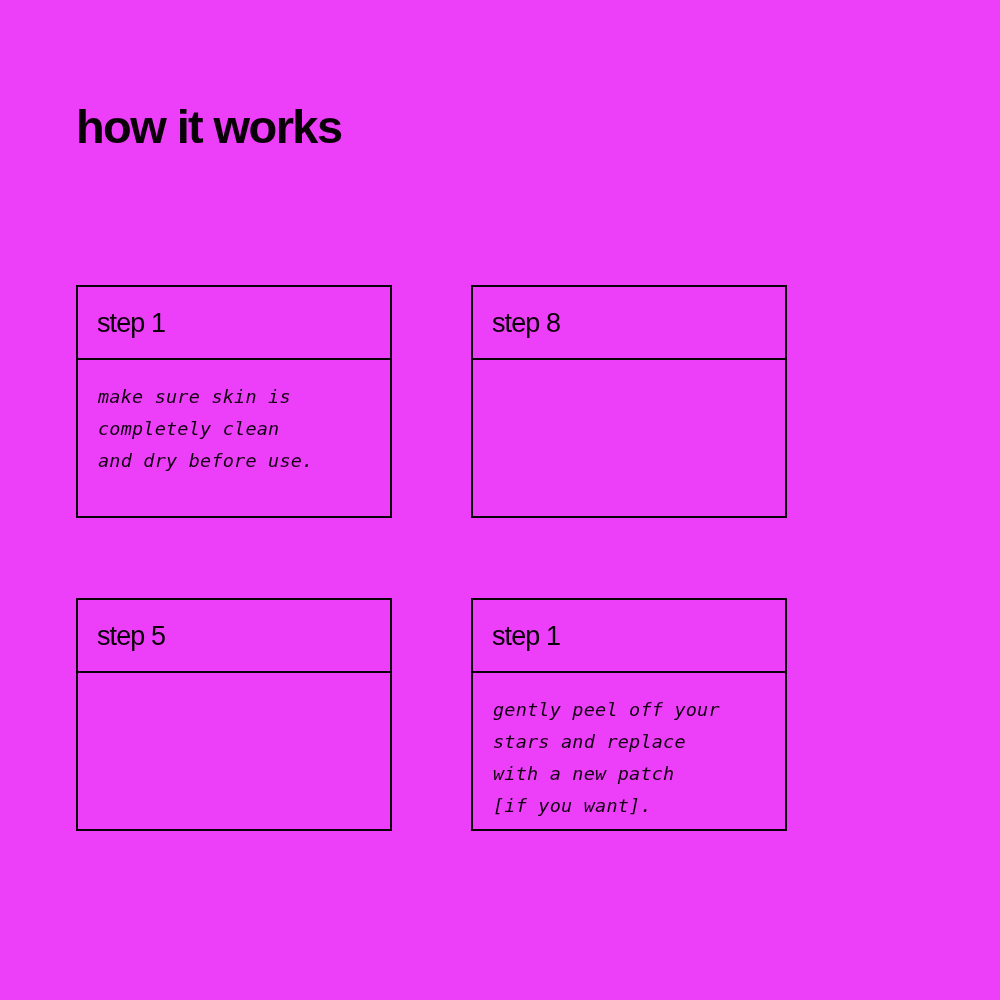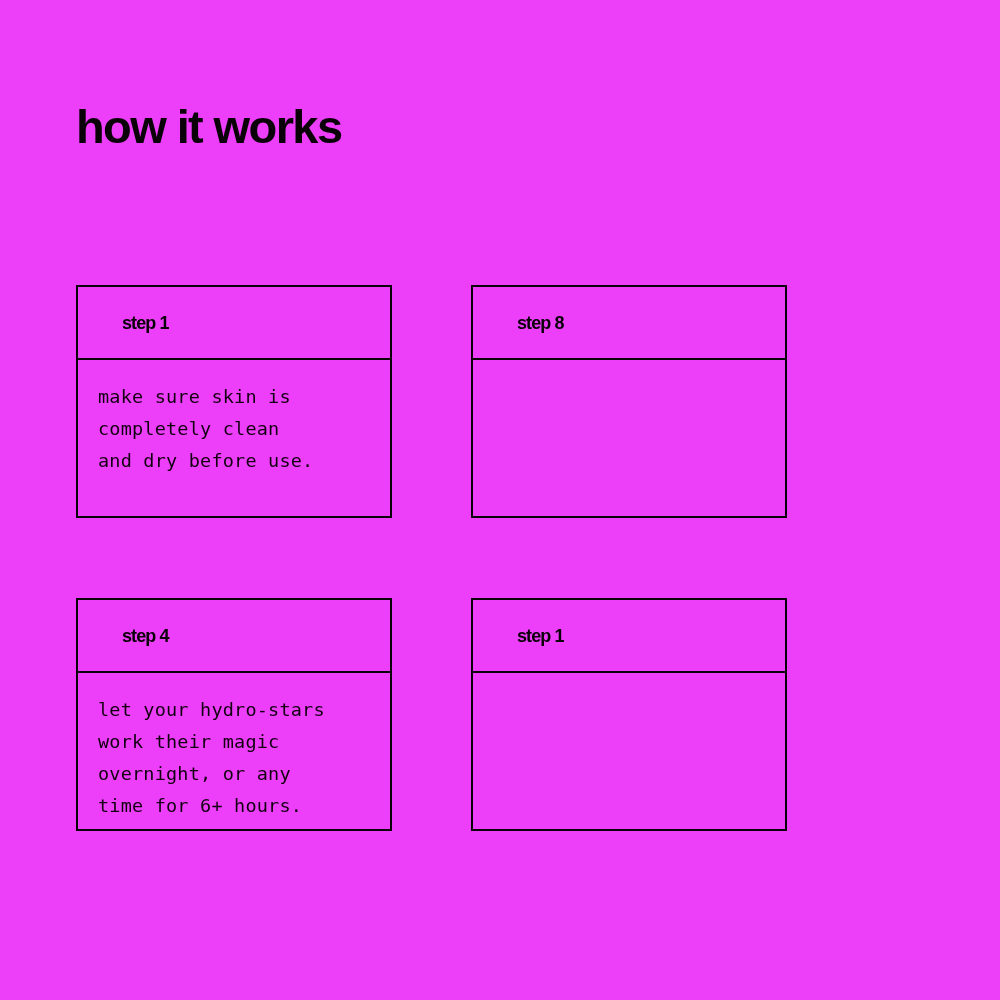--- a/index.html
+++ b/index.html
@@ -66,43 +66,43 @@
     height: 73px;
     flex: 0 0 73px;
     border-bottom: 2px solid #0a0008;
     display: flex;
     align-items: center;
     padding: 0 0 0 19px;
   }
 
   .step-card-title {
     font-family: "Liberation Sans", sans-serif;
-    font-weight: 700;
-    font-size: 18px;
+    font-weight: 400;
+    font-size: 27px;
     line-height: 30px;
     letter-spacing: -0.9px;
     color: #0a0008;
     white-space: nowrap;
-    margin-left: 25px;
   }
 
   .step-card-body {
     flex: 1 1 auto;
     box-sizing: border-box;
     padding: 21px 10px 0 20px;
   }
 
   .step-card-text {
     margin: 0;
     font-family: "DejaVu Sans Mono", "Liberation Mono", monospace;
     font-size: 18.5px;
     line-height: 32px;
     letter-spacing: 0.2px;
     color: #120010;
     white-space: pre-line;
+    font-style: italic;
   }
 </style>
 </head>
 <body>
 
 <div id="canvas">
 
   <h1 id="page-title">how it works</h1>
 
   <div id="steps-grid">
@@ -119,30 +119,30 @@
     </div>
 
     <div class="step-card">
       <div class="step-card-header">
         <span class="step-card-title">step 8</span>
       </div>
     </div>
 
     <div class="step-card">
       <div class="step-card-header">
-        <span class="step-card-title">step 4</span>
-      </div>
-      <div class="step-card-body">
-        <p class="step-card-text">let your hydro-stars
-work their magic
-overnight, or any
-time for 6+ hours.</p>
+        <span class="step-card-title">step 5</span>
       </div>
     </div>
 
     <div class="step-card">
       <div class="step-card-header">
         <span class="step-card-title">step 1</span>
       </div>
+      <div class="step-card-body">
+        <p class="step-card-text">gently peel off your
+stars and replace
+with a new patch
+[if you want].</p>
+      </div>
     </div>
 
   </div>
 </div>
 
 </body></html>

